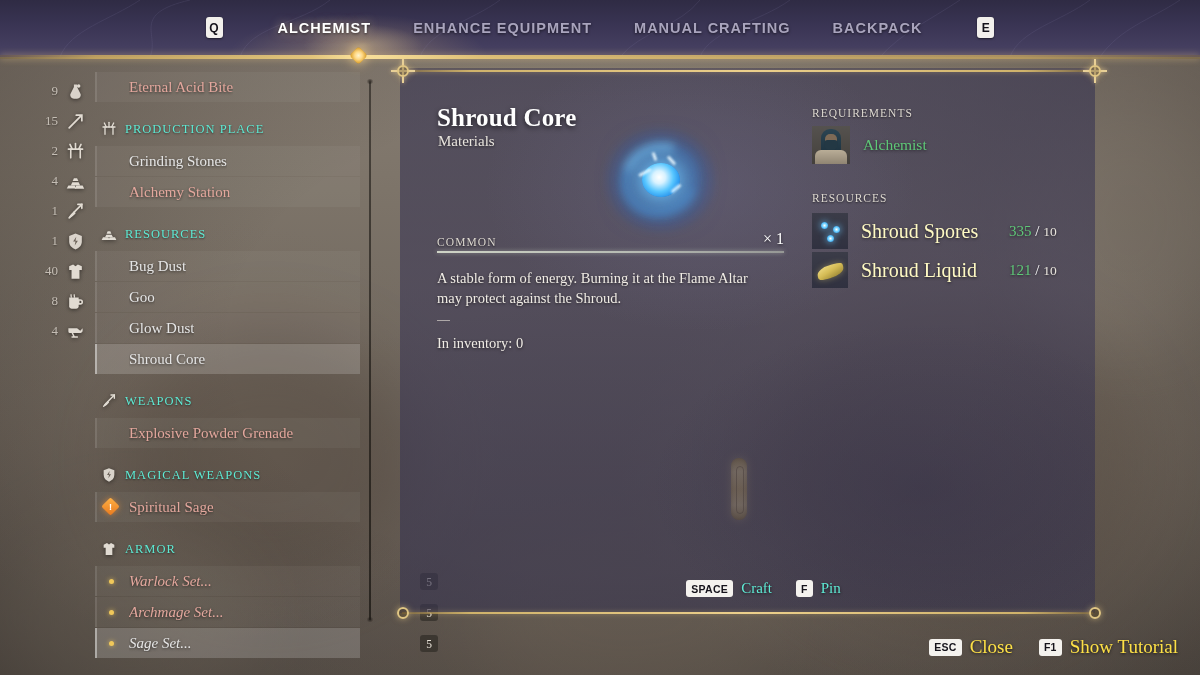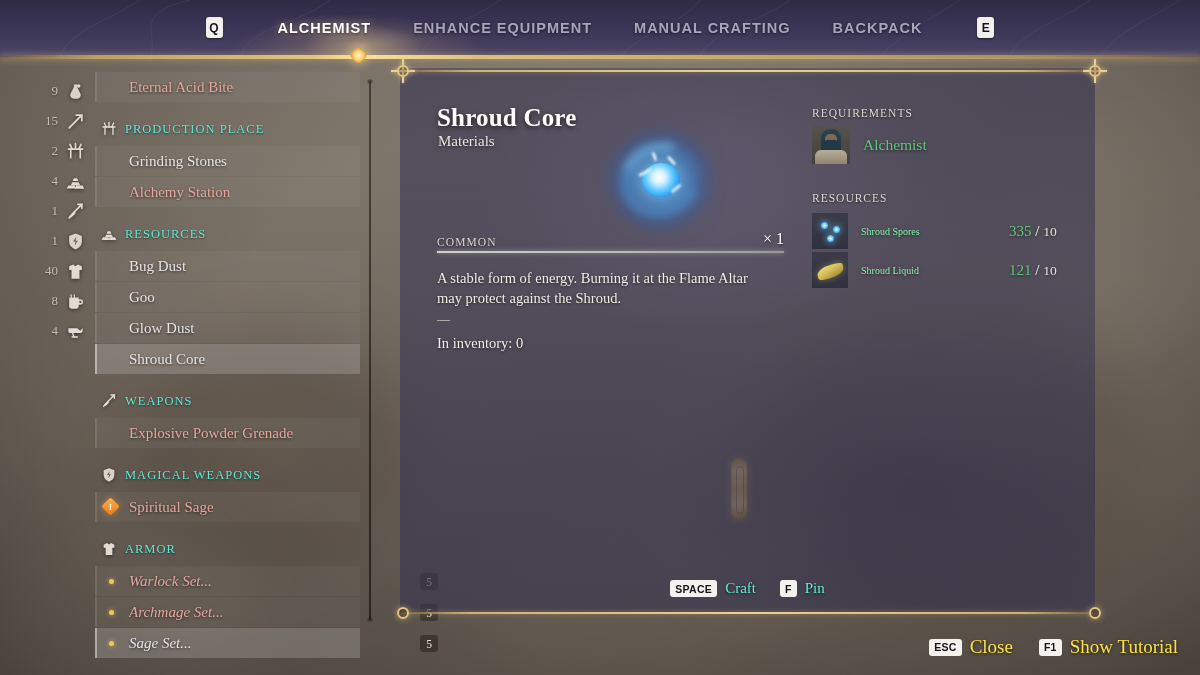--- a/index.html
+++ b/index.html
@@ -560,39 +560,39 @@
     position: absolute;
     left: 5px; top: 13px;
     width: 27px; height: 13px;
     background: linear-gradient(160deg, #f3e08a 0%, #d4bb55 48%, #8d7a2e 100%);
     border-radius: 60% 20% 60% 20%;
     transform: rotate(-14deg);
     box-shadow: 0 0 6px rgba(230,210,120,.4);
   }
   .res-name {
     font-family: "Liberation Serif", serif;
-    font-size: 10px;
-    color: #86efac;
+    font-size: 20px;
+    color: #fef9c3;
     text-shadow: 0 1px 3px rgba(0,0,0,.6);
     width: 148px;
   }
   .res-amount {
     font-family: "Liberation Serif", serif;
     font-size: 15px;
     white-space: nowrap;
     text-shadow: 0 1px 3px rgba(0,0,0,.6);
   }
   .res-have { color: #5fc878; }
   .res-slash { color: #ffffff; }
   .res-need { color: #e8e4dd; font-size: 13.5px; }
 
   
   .panel-actions {
     position: absolute;
-    left: 400px; top: 580px;
+    left: 416px; top: 580px;
     width: 695px;
     display: flex;
     align-items: center;
     justify-content: center;
     gap: 24px;
   }
   .action {
     display: flex;
     align-items: center;
     gap: 8px;

